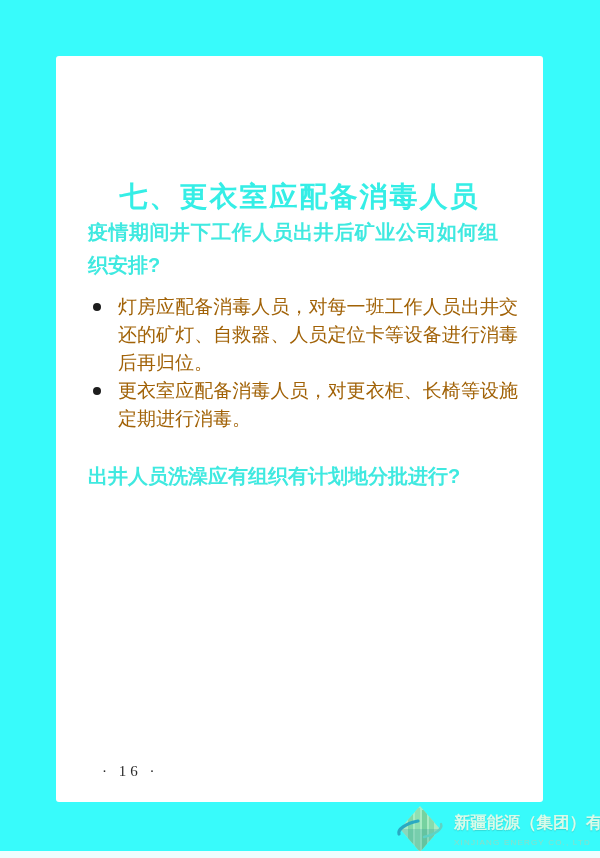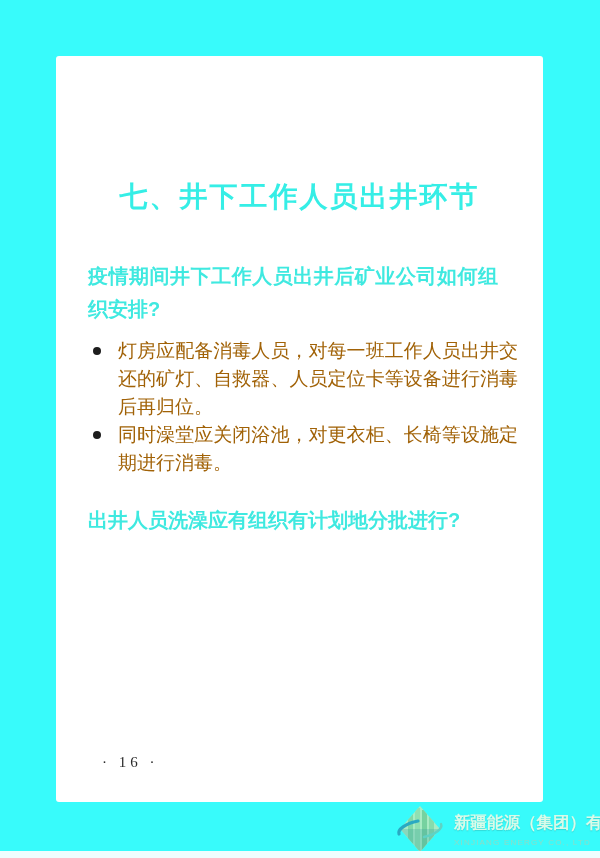--- a/index.html
+++ b/index.html
@@ -33,21 +33,21 @@
   .qa-section h2 {
     font-family: "Liberation Sans", "DejaVu Sans", sans-serif;
     font-size: 20px;
     line-height: 33px;
     font-weight: bold;
     color: #3fe9e0;
     margin: 0;
     width: 410px;
     text-align: justify;
   }
-  .qa-section:first-of-type h2 { margin-top: 44px; }
+  .qa-section:first-of-type h2 { }
   .qa-section + .qa-section h2 { margin-top: 27px; }
   .bullet-list {
     list-style: none;
     margin: 11px 0 0 0;
     padding: 0;
     width: 432px;
   }
   .bullet-list li {
     position: relative;
     padding-left: 30px;
@@ -60,21 +60,21 @@
   }
   .dot {
     position: absolute;
     left: 5px; top: 10px;
     width: 8px; height: 8px;
     border-radius: 50%;
     background: #1d1d1d;
   }
   .page-number {
     position: absolute;
-    left: 46px; bottom: 31px;
+    left: 46px; bottom: 22px;
     font-size: 15px;
     color: #2b2b2b;
     letter-spacing: 4px;
   }
   
   .brand {
     position: absolute;
     left: 394px; top: 804px;
     display: flex;
     align-items: center;
@@ -101,28 +101,28 @@
     position: absolute;
     left: 0; bottom: 0;
     width: 600px; height: 7px;
     background: #effefe;
   }
 </style>
 </head>
 <body>
 
 <div class="page">
-  <h1 class="doc-title">七、井下工作人员出井环节</h1>
+  <h1 class="doc-title">七、更衣室应配备消毒人员</h1>
   <div class="content">
   <section class="qa-section">
     <h2>疫情期间井下工作人员出井后矿业公司如何组织安排?</h2>
     <ul class="bullet-list">
 
     <li><span class="dot"></span><span class="btext">灯房应配备消毒人员，对每一班工作人员出井交还的矿灯、自救器、人员定位卡等设备进行消毒后再归位。</span></li>
-          <li><span class="dot"></span><span class="btext">同时澡堂应关闭浴池，对更衣柜、长椅等设施定期进行消毒。</span></li>
+          <li><span class="dot"></span><span class="btext">更衣室应配备消毒人员，对更衣柜、长椅等设施定期进行消毒。</span></li>
         </ul>
   </section>
 
   <section class="qa-section">
     <h2>出井人员洗澡应有组织有计划地分批进行?</h2>
   </section>
 </div>
   <div class="page-number">· 16 ·</div>
 </div>
 

